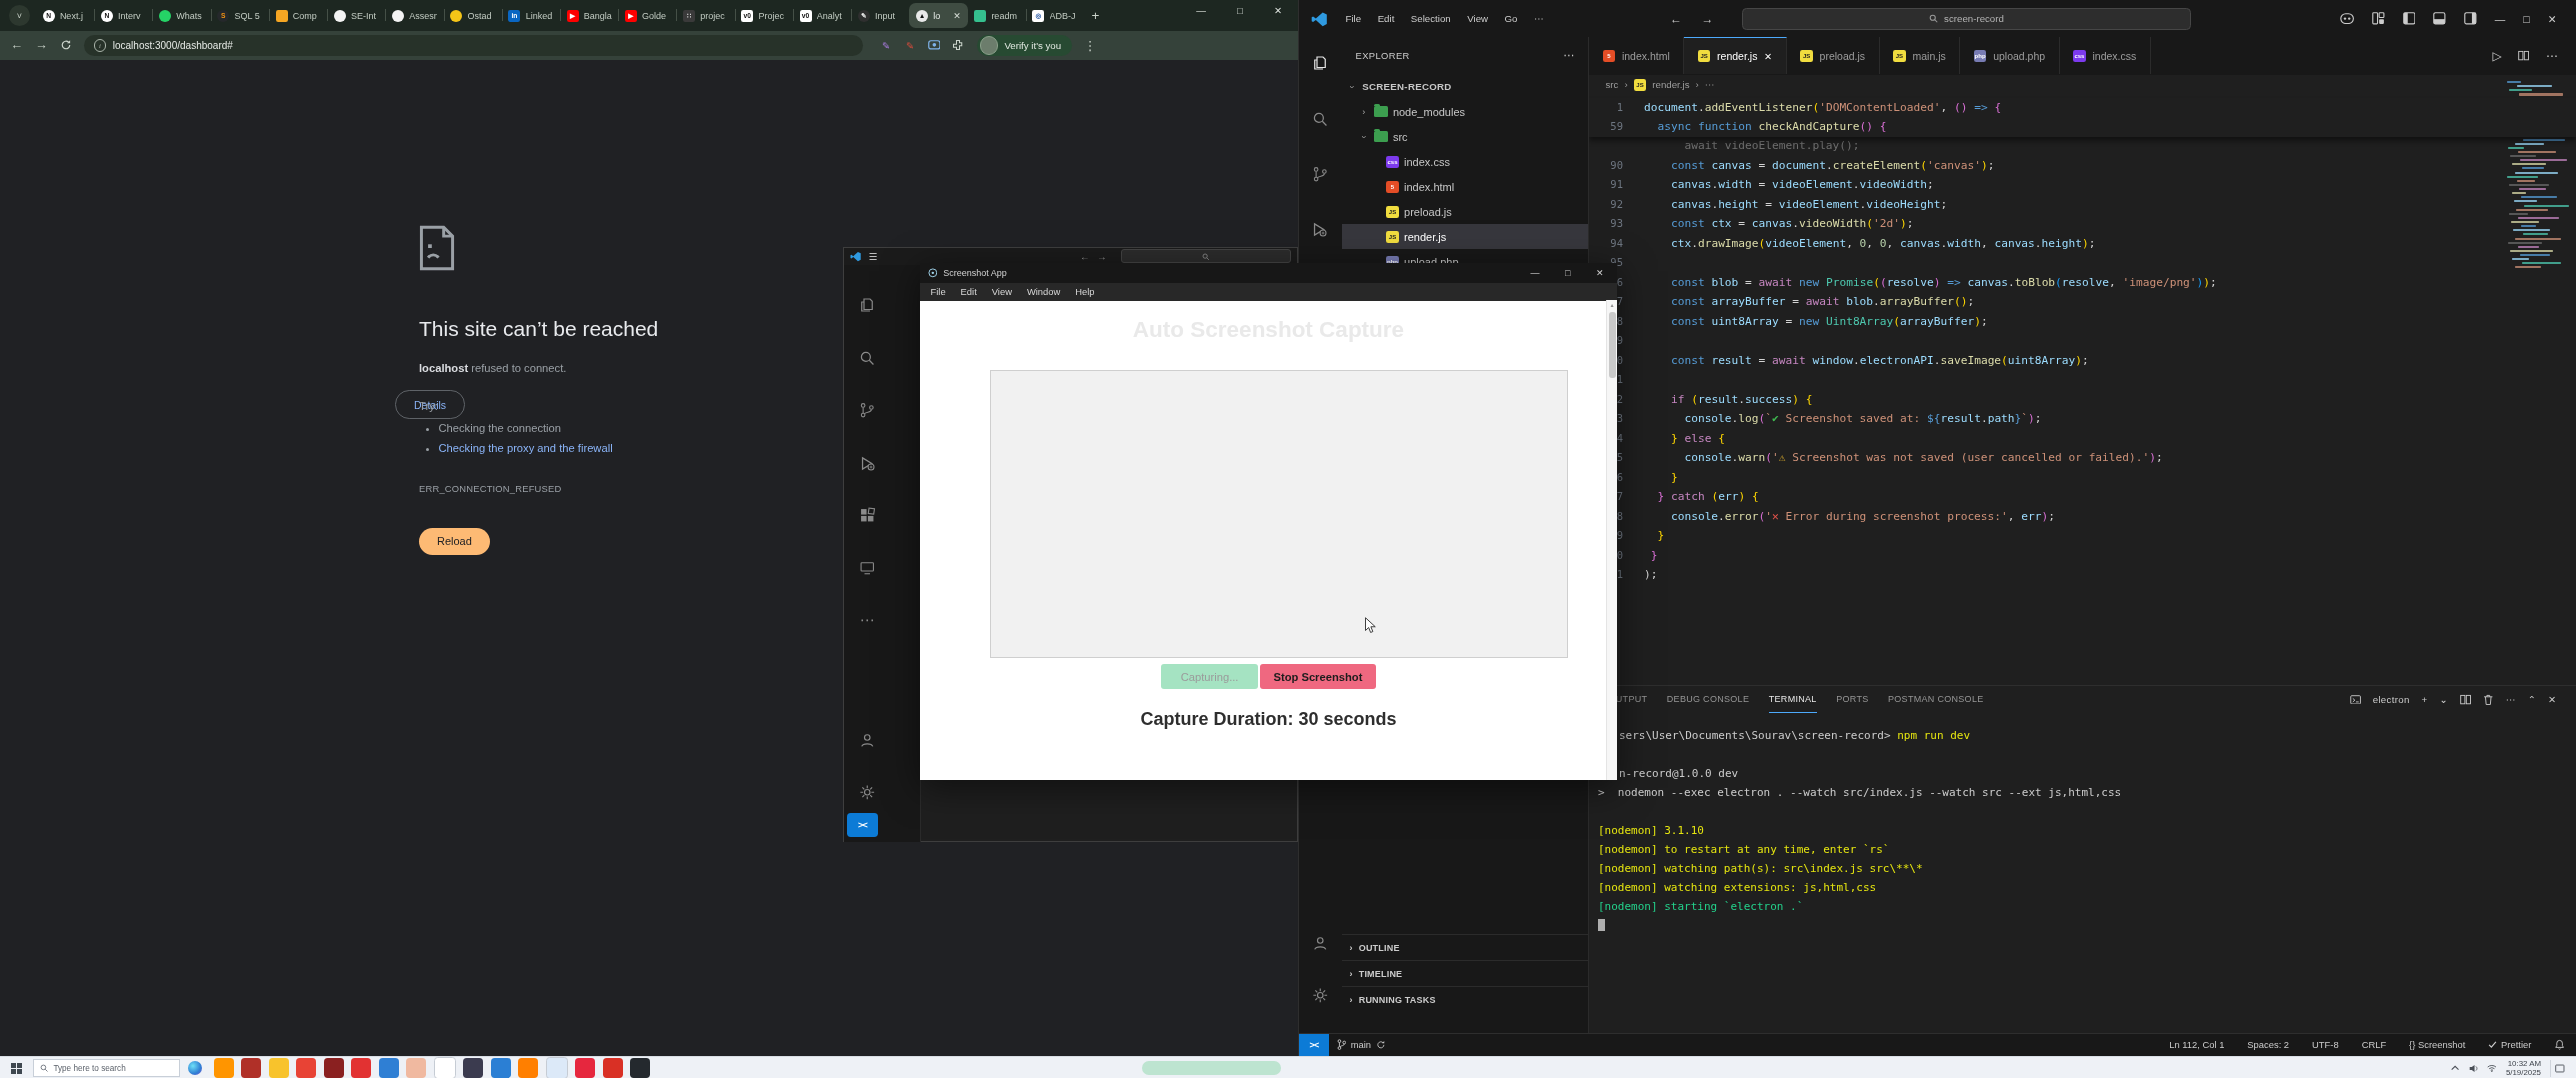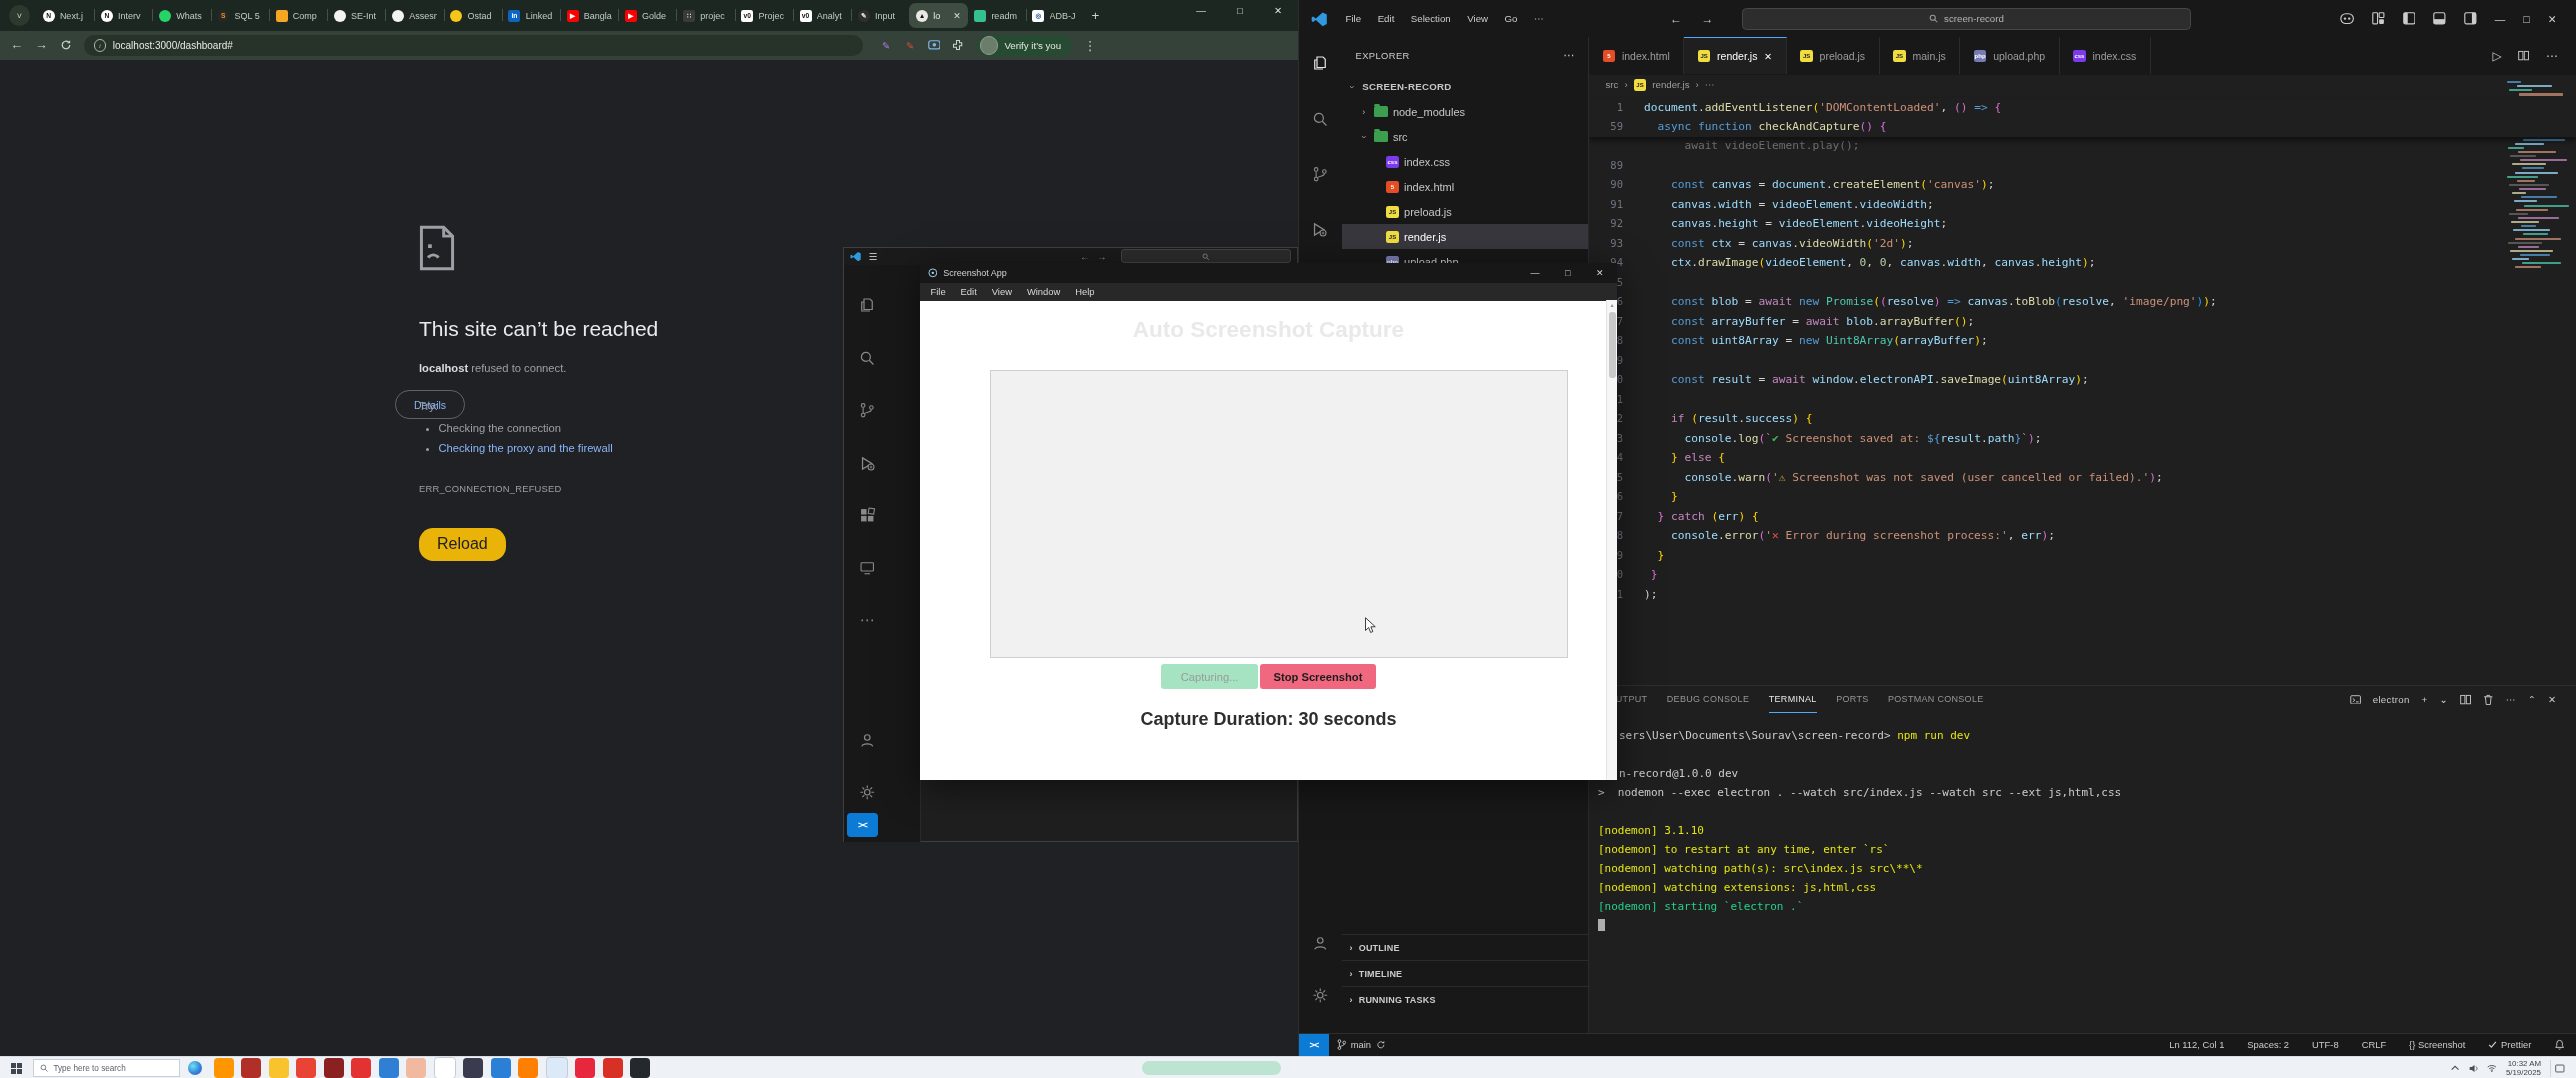--- a/index.html
+++ b/index.html
@@ -35,21 +35,21 @@
   
   #errpage{left:419px;top:225px;width:569px;color:#9aa0a6;z-index:1;}
   #errtitle{font-size:21px;color:#e8eaed;margin:46px 0 21px 0;font-weight:400;}
   #errmsg{font-size:11.2px;}
   #errmsg b{color:#dadce0;}
   #errtry{font-size:11.2px;margin-top:25.5px;}
   #errpage ul{margin:10.5px 0 0 6px;padding-left:13.5px;}
   #errpage li{margin-bottom:8.2px;font-size:11.2px;}
   .errlink{color:#8ab4f8;}
   #errcode{font-size:9.4px;letter-spacing:0.2px;margin-top:28.5px;color:#9aa0a6;}
-  #reloadbtn{margin-top:34px;display:inline-block;background:#eab308;color:#202124;font-size:16px;padding:7.5px 18px;border-radius:14.2px;}
+  #reloadbtn{margin-top:34px;display:inline-block;background:#fdba74;color:#202124;font-size:11px;padding:7.5px 18px;border-radius:14.2px;}
   #detailsbtn{position:absolute;left:395px;top:390px;border:0.7px solid #5f6368;color:#8ab4f8;font-size:10.5px;padding:7.5px 18px;border-radius:14.2px;white-space:nowrap;}
 
   
   #vsmall{left:843px;top:247px;width:455px;height:595px;background:#1f1f1f;border:0.7px solid #3e3e3e;box-sizing:border-box;z-index:5;}
   #vsmall-title{height:16.5px;display:flex;align-items:center;gap:7.5px;padding:0 6px;background:#1b1b1b;}
   #vsmall-pill{margin-left:auto;width:168px;height:12px;border-radius:3px;background:#2c2c2c;border:0.7px solid #444;display:flex;align-items:center;justify-content:center;}
   #vsmall-act{position:absolute;left:0;top:16.5px;width:76px;height:577px;background:#181818;border-right:0.7px solid #2b2b2b;}
   .acticon{position:absolute;left:13.5px;width:19.5px;height:19.5px;color:#8a8a8a;display:flex;align-items:center;justify-content:center;font-size:14.2px;}
   #vsmall-badge{position:absolute;left:3px;top:565px;width:31px;height:24px;background:#0c7bd6;border-radius:3.7px;color:#fff;font-size:9px;font-weight:bold;display:flex;align-items:center;justify-content:center;letter-spacing:-0.7px;}
 
@@ -585,21 +585,20 @@
         <span>render.js</span>
         <span>›</span>
         <span>⋯</span>
       </div>
       <div id="sticky">
           <div class="cline"><span class="ln">1</span><span><span class="c-v">document</span><span class="c-p">.</span><span class="c-f">addEventListener</span><span class="c-g1">(</span><span class="c-s">'DOMContentLoaded'</span><span class="c-p">, </span><span class="c-g2">()</span><span class="c-p"> </span><span class="c-k">=&gt;</span><span class="c-p"> </span><span class="c-g2">{</span></span></div>
           <div class="cline"><span class="ln">59</span><span>  <span class="c-k">async</span><span class="c-p"> </span><span class="c-k">function</span><span class="c-p"> </span><span class="c-f">checkAndCapture</span><span class="c-g2">()</span><span class="c-p"> </span><span class="c-g2">{</span></span></div>
         </div>
       <div id="codebody">
           <div class="cline"><span class="ln"></span><span>      <span class="c-dim">await videoElement.play();</span></span></div>
-          <div class="cline"><span class="ln">89</span><span></span></div>
           <div class="cline"><span class="ln">90</span><span>    <span class="c-k">const</span><span class="c-p"> </span><span class="c-v">canvas</span><span class="c-p"> = </span><span class="c-v">document</span><span class="c-p">.</span><span class="c-f">createElement</span><span class="c-g1">(</span><span class="c-s">'canvas'</span><span class="c-g1">)</span><span class="c-p">;</span></span></div>
           <div class="cline"><span class="ln">91</span><span>    <span class="c-v">canvas</span><span class="c-p">.</span><span class="c-v">width</span><span class="c-p"> = </span><span class="c-v">videoElement</span><span class="c-p">.</span><span class="c-v">videoWidth</span><span class="c-p">;</span></span></div>
           <div class="cline"><span class="ln">92</span><span>    <span class="c-v">canvas</span><span class="c-p">.</span><span class="c-v">height</span><span class="c-p"> = </span><span class="c-v">videoElement</span><span class="c-p">.</span><span class="c-v">videoHeight</span><span class="c-p">;</span></span></div>
           <div class="cline"><span class="ln">93</span><span>    <span class="c-k">const</span><span class="c-p"> </span><span class="c-v">ctx</span><span class="c-p"> = </span><span class="c-v">canvas</span><span class="c-p">.</span><span class="c-f">videoWidth</span><span class="c-g1">(</span><span class="c-s">'2d'</span><span class="c-g1">)</span><span class="c-p">;</span></span></div>
           <div class="cline"><span class="ln">94</span><span>    <span class="c-v">ctx</span><span class="c-p">.</span><span class="c-f">drawImage</span><span class="c-g1">(</span><span class="c-v">videoElement</span><span class="c-p">, </span><span class="c-n">0</span><span class="c-p">, </span><span class="c-n">0</span><span class="c-p">, </span><span class="c-v">canvas</span><span class="c-p">.</span><span class="c-v">width</span><span class="c-p">, </span><span class="c-v">canvas</span><span class="c-p">.</span><span class="c-v">height</span><span class="c-g1">)</span><span class="c-p">;</span></span></div>
           <div class="cline"><span class="ln">95</span><span></span></div>
           <div class="cline"><span class="ln">96</span><span>    <span class="c-k">const</span><span class="c-p"> </span><span class="c-v">blob</span><span class="c-p"> = </span><span class="c-c">await</span><span class="c-p"> </span><span class="c-k">new</span><span class="c-p"> </span><span class="c-t">Promise</span><span class="c-g1">(</span><span class="c-g2">(</span><span class="c-v">resolve</span><span class="c-g2">)</span><span class="c-p"> </span><span class="c-k">=&gt;</span><span class="c-p"> </span><span class="c-v">canvas</span><span class="c-p">.</span><span class="c-f">toBlob</span><span class="c-g3">(</span><span class="c-v">resolve</span><span class="c-p">, </span><span class="c-s">'image/png'</span><span class="c-g3">)</span><span class="c-g1">)</span><span class="c-p">;</span></span></div>
           <div class="cline"><span class="ln">97</span><span>    <span class="c-k">const</span><span class="c-p"> </span><span class="c-v">arrayBuffer</span><span class="c-p"> = </span><span class="c-c">await</span><span class="c-p"> </span><span class="c-v">blob</span><span class="c-p">.</span><span class="c-f">arrayBuffer</span><span class="c-g1">()</span><span class="c-p">;</span></span></div>
           <div class="cline"><span class="ln">98</span><span>    <span class="c-k">const</span><span class="c-p"> </span><span class="c-v">uint8Array</span><span class="c-p"> = </span><span class="c-k">new</span><span class="c-p"> </span><span class="c-t">Uint8Array</span><span class="c-g1">(</span><span class="c-v">arrayBuffer</span><span class="c-g1">)</span><span class="c-p">;</span></span></div>
           <div class="cline"><span class="ln">99</span><span></span></div>

